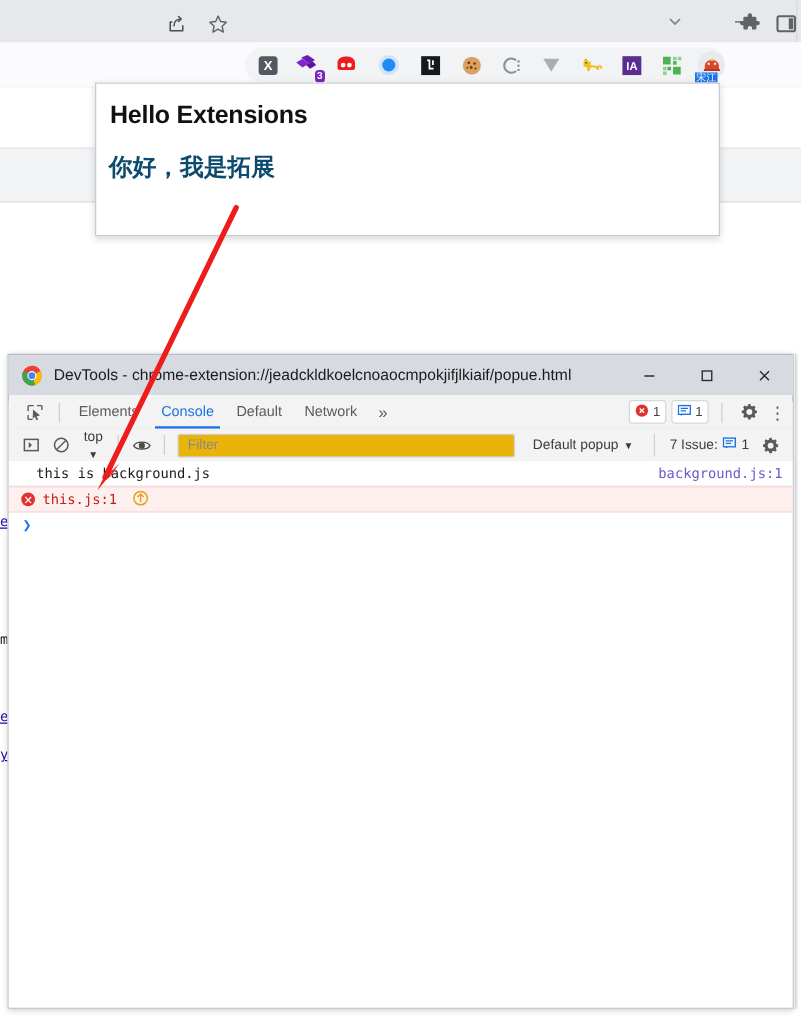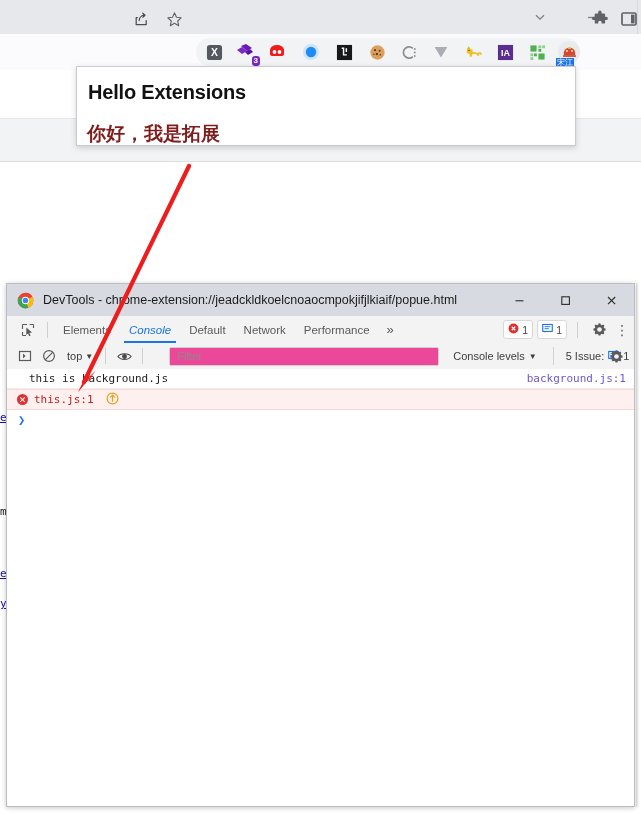--- a/index.html
+++ b/index.html
@@ -57,33 +57,33 @@
     position:absolute; left:0; top:70px; width:641px; height:103px;
     background:#ffffff;
   }
   .bookmark-strip{
     position:absolute; left:0; top:118px; width:641px; height:42px;
     background:#f1f3f4; border-top:1px solid #e6e7ea; border-bottom:1px solid #dddfe3;
   }
 
   
   .popup{
-    position:absolute; left:76px; top:66px; width:500px; height:80px;
+    position:absolute; left:76px; top:66px; width:500px; height:123px;
     background:#ffffff; border:1px solid #c9cbd0;
     box-shadow:0 2px 6px rgba(0,0,0,.16);
     box-sizing:border-box;
   }
   .popup-title{
     position:absolute; left:11px; top:14px;
     font-size:20px; font-weight:bold; color:#111; letter-spacing:-.2px;
     font-family:"Liberation Sans", sans-serif;
   }
   .popup-sub{
     position:absolute; left:10px; top:54px;
-    font-size:19px; font-weight:bold; color:#7f1d1d;
+    font-size:19px; font-weight:bold; color:#0c4a6e;
     font-family:"DejaVu Sans", sans-serif;
   }
 
   
   .arrow-layer{ position:absolute; left:0; top:0; width:641px; height:815px; pointer-events:none; }
 
   
   .devtools{
     position:absolute; left:6px; top:283px; width:629px; height:524px;
     background:#ffffff;
@@ -114,43 +114,43 @@
   }
   .dt-inspect{
     width:26px; height:26px; display:flex; align-items:center; justify-content:center;
     margin-left:8px; color:#5a5a5a;
   }
   .dt-sep{ width:1px; height:16px; background:#cfcfcf; margin:0 6px; }
   .dt-tab{
     height:26px; display:flex; align-items:center; padding:0 9px;
     font-size:11.5px; color:#5a5a5a; position:relative; white-space:nowrap;
   }
-  .dt-tab.active{ color:#1a73e8;font-style:italic; }
+  .dt-tab.active{ color:#1a73e8; }
   .dt-tab.active:after{
     content:""; position:absolute; left:4px; right:4px; bottom:0; height:2px; background:#1a73e8;
   }
   .dt-more{ font-size:13px; color:#5a5a5a; padding:0 8px; }
   .dt-tabright{ position:absolute; right:4px; display:flex; align-items:center; gap:4px; }
   .chip{
     display:flex; align-items:center; gap:3px; height:17px; padding:0 4px;
     border:1px solid #d8d8d8; border-radius:3px; background:#fff; font-size:10.5px; color:#444;
   }
   .dt-gear{ width:22px; height:22px; display:flex; align-items:center; justify-content:center; color:#5a5a5a;}
   .dt-kebab{ width:16px; display:flex; align-items:center; justify-content:center; color:#5a5a5a; font-size:14px;}
 
   .dt-console-toolbar{
     position:absolute; left:0; top:59px; right:0; height:26px;
     background:#f3f3f3; border-bottom:1px solid #d6d6d6;
     display:flex; align-items:center;
   }
   .ct-btn{ width:24px; height:24px; display:flex; align-items:center; justify-content:center; color:#5a5a5a; }
-  .ct-ctx{ display:flex; align-items:center; gap:3px; font-size:11px; color:#3c3c3c; padding:0 6px; }
+  .ct-ctx{ display:flex; align-items:center; gap:3px; font-size:11px; color:#3c3c3c; padding:0 6px;flex-direction:column; }
   .ct-filter{
-    flex:0 0 auto; width:258px; height:17px; margin-left:20px;
-    background:#ec4899; border:1px solid #cfcfcf; border-radius:2px;
+    flex:0 0 auto; width:258px; height:17px; margin-left:4px;
+    background:#eab308; border:1px solid #cfcfcf; border-radius:2px;
     display:flex; align-items:center; padding:0 5px;
   }
   .ct-filter input{
     border:0; outline:0; width:100%; font-size:11px; color:#333;
     font-family:"Liberation Sans", sans-serif; background:transparent;
   }
   .ct-filter input::placeholder{ color:#8a8a8a; }
   .ct-levels{ display:flex; align-items:center; gap:4px; font-size:11px; color:#3c3c3c; margin-left:14px; }
   .ct-issues{
     display:flex; align-items:center; gap:4px; font-size:11px; color:#3c3c3c;
@@ -411,23 +411,20 @@
       </div>
       <div class="dt-tab active">
         <span>Console</span>
       </div>
       <div class="dt-tab">
         <span>Default</span>
       </div>
       <div class="dt-tab">
         <span>Network</span>
       </div>
-      <div class="dt-tab">
-        <span>Performance</span>
-      </div>
       <div class="dt-more">»</div>
 
       <div class="dt-tabright">
         <div class="chip">
           <span>
             <svg width="11" height="11" viewBox="0 0 12 12" aria-hidden="true">
               <circle cx="6" cy="6" r="5.4" fill="#e03030"></circle>
               <path d="M4.1 4.1 L7.9 7.9 M7.9 4.1 L4.1 7.9" stroke="#fff" stroke-width="1.2"></path>
             </svg>
           </span>
@@ -476,25 +473,25 @@
         <svg width="15" height="15" viewBox="0 0 16 16" aria-hidden="true">
           <path d="M1 8 C3.5 4 12.5 4 15 8 C12.5 12 3.5 12 1 8 Z" fill="none" stroke="#4a4a4a" stroke-width="1.2"></path>
           <circle cx="8" cy="8" r="2.6" fill="#4a4a4a"></circle>
         </svg>
       </div>
       <div class="dt-sep"></div>
       <div class="ct-filter">
         <input type="text" placeholder="Filter" style="">
       </div>
       <div class="ct-levels">
-        <span>Console levels</span>
+        <span>Default popup</span>
         <span style="font-size:8px">▼</span>
       </div>
       <div class="ct-issues">
-        <span>5 Issue:</span>
+        <span>7 Issue:</span>
         <span>
           <svg width="11" height="11" viewBox="0 0 12 12" aria-hidden="true">
             <rect x="0.8" y="1.6" width="10.4" height="7.6" fill="none" stroke="#1a73e8" stroke-width="1.2"></rect>
             <path d="M3 10.6 L3 9.2 L5 9.2 Z" fill="#1a73e8"></path>
             <path d="M2.8 4 H9.2 M2.8 6.2 H7.4" stroke="#1a73e8" stroke-width="1"></path>
           </svg>
         </span>
         <span>1</span>
       </div>
       <div class="ct-btn" style="position:absolute;right:6px">

